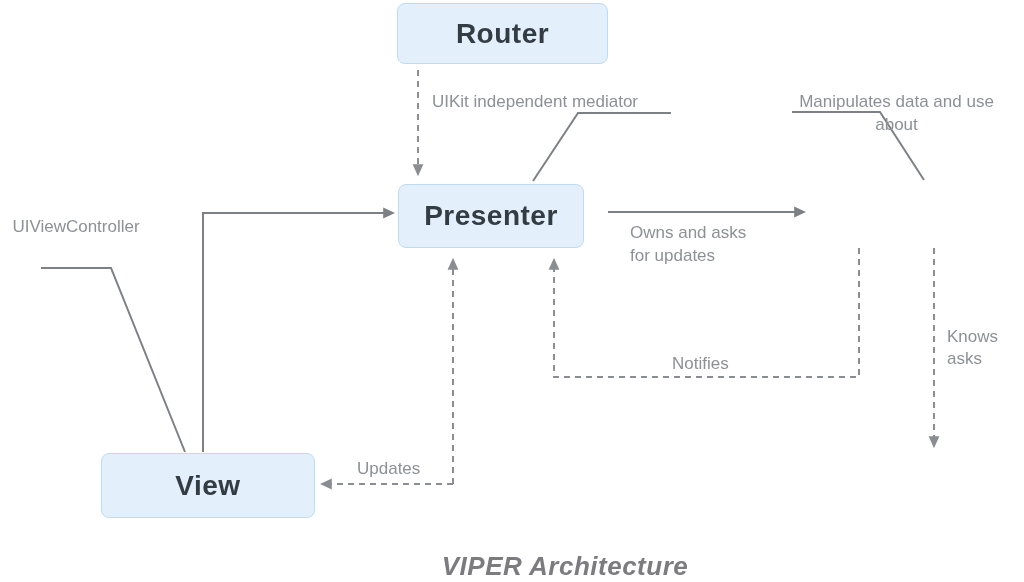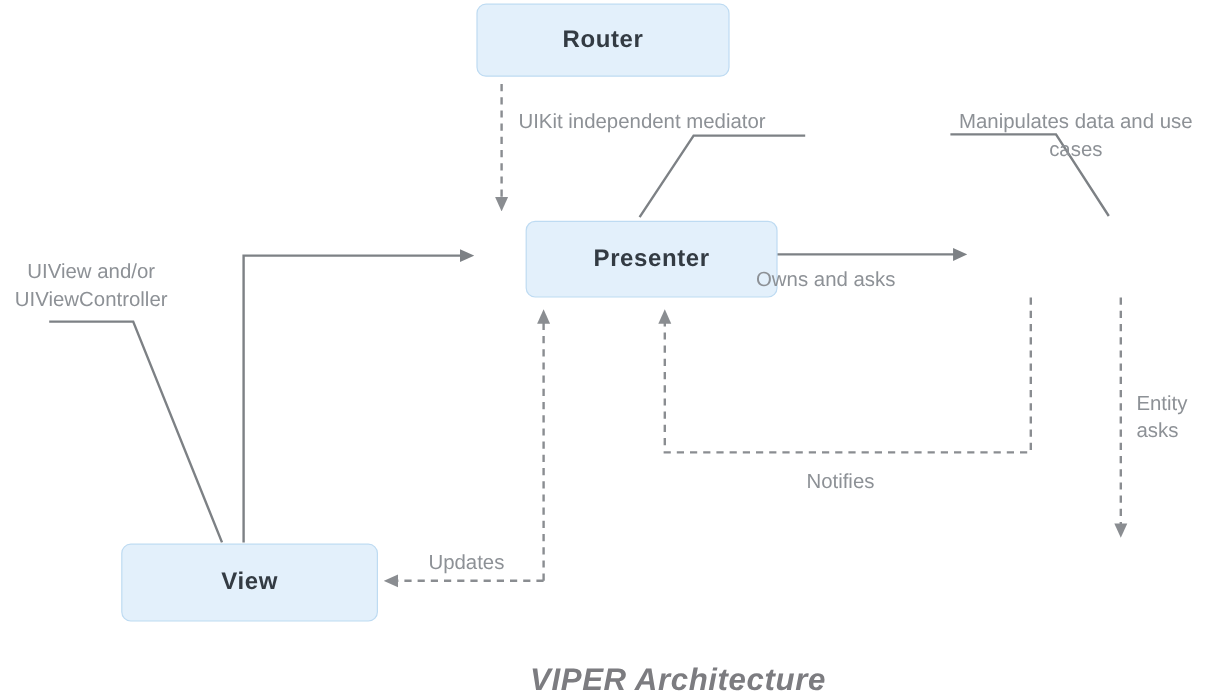--- a/index.html
+++ b/index.html
@@ -4,38 +4,38 @@
 <style>
   html,body{margin:0;padding:0;background:#fff;}
   .canvas{
     position:relative;width:1024px;height:582px;background:#fff;overflow:hidden;
     font-family:"Liberation Sans", sans-serif;
   }
   .wires{position:absolute;left:0;top:0;width:1024px;height:582px;}
   .node{
     position:absolute;display:flex;align-items:center;justify-content:center;
     background:#E3F0FB;border:1px solid #BEDBF2;border-radius:8px;
-    color:#333B43;font-size:20px;font-weight:700;letter-spacing:.5px;
+    color:#333B43;font-size:28px;font-weight:700;letter-spacing:.5px;
     box-sizing:border-box;
   }
   .node-router{left:397px;top:3px;width:211px;height:61px;}
-  .node-presenter{left:398px;top:184px;width:210px;height:64px;margin-left:40px;}
+  .node-presenter{left:398px;top:184px;width:186px;height:64px;}
   .node-interactor{left:812px;top:185px;width:211px;height:63px;}
   .node-view{left:101px;top:453px;width:214px;height:65px;}
   .node-entity{left:812px;top:454px;width:211px;height:64px;}
   .lbl{
     position:absolute;color:#8D9196;font-size:17px;line-height:23px;
     white-space:nowrap;
   }
   .lbl-uikit{left:432px;top:90px;}
   .lbl-manipulates{left:780px;top:90px;width:233px;text-align:center;}
   .lbl-uiview{left:0px;top:215px;width:152px;text-align:center;}
   .lbl-owns-sends{left:214px;top:289px;line-height:24px;}
   .lbl-owns-asks{left:630px;top:221px;width:140px;text-align:left;}
-  .lbl-notifies{left:672px;top:352px;margin-top:38px;}
+  .lbl-notifies{left:672px;top:352px;}
   .lbl-updates{left:357px;top:457px;}
   .lbl-knows{left:947px;top:326px;line-height:22px;}
   .caption{
     position:absolute;left:0;top:551px;width:1130px;text-align:center;
     color:#7C7C80;font-size:26px;font-weight:600;font-style:italic;letter-spacing:.5px;
   }
 </style>
 </head>
 <body>
 
@@ -73,37 +73,37 @@
   </svg>
 
   <div class="node node-router">Router</div>
   <div class="node node-presenter">Presenter</div>
   <div class="node node-view">View</div>
 
   <div class="lbl lbl-uikit">UIKit independent mediator</div>
 
   <div class="lbl lbl-manipulates">
     <div>Manipulates data and use</div>
-    <div>cases</div>
+    <div>about</div>
   </div>
 
   <div class="lbl lbl-uiview">
-    <div>UIView and/or</div>
     <div>UIViewController</div>
   </div>
 
 
   <div class="lbl lbl-owns-asks">
     <div>Owns and asks</div>
+    <div>for updates</div>
   </div>
 
   <div class="lbl lbl-notifies">Notifies</div>
 
   <div class="lbl lbl-updates">Updates</div>
 
   <div class="lbl lbl-knows">
-    <div>Entity</div>
+    <div>Knows</div>
     <div>asks</div>
   </div>
 
   <div class="caption">VIPER Architecture</div>
 
 </div>
 
 </body></html>

